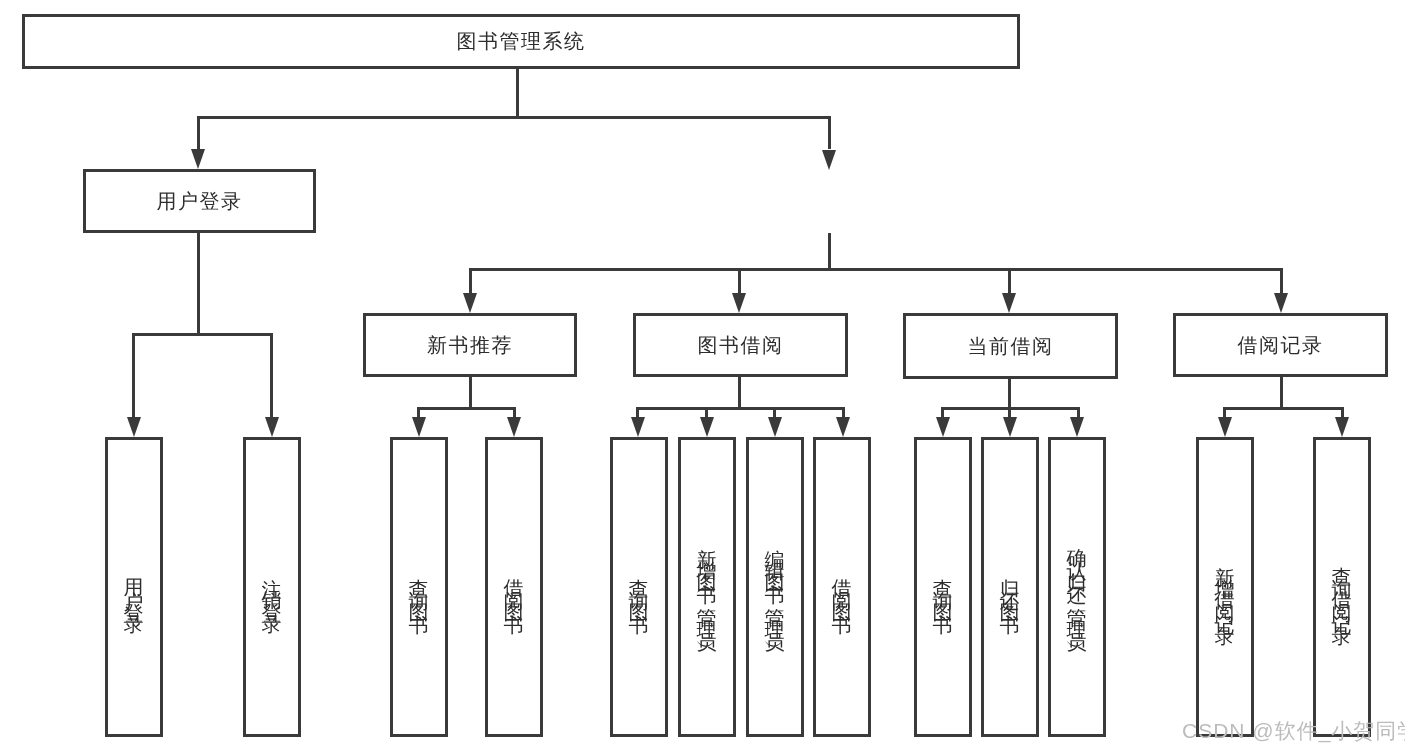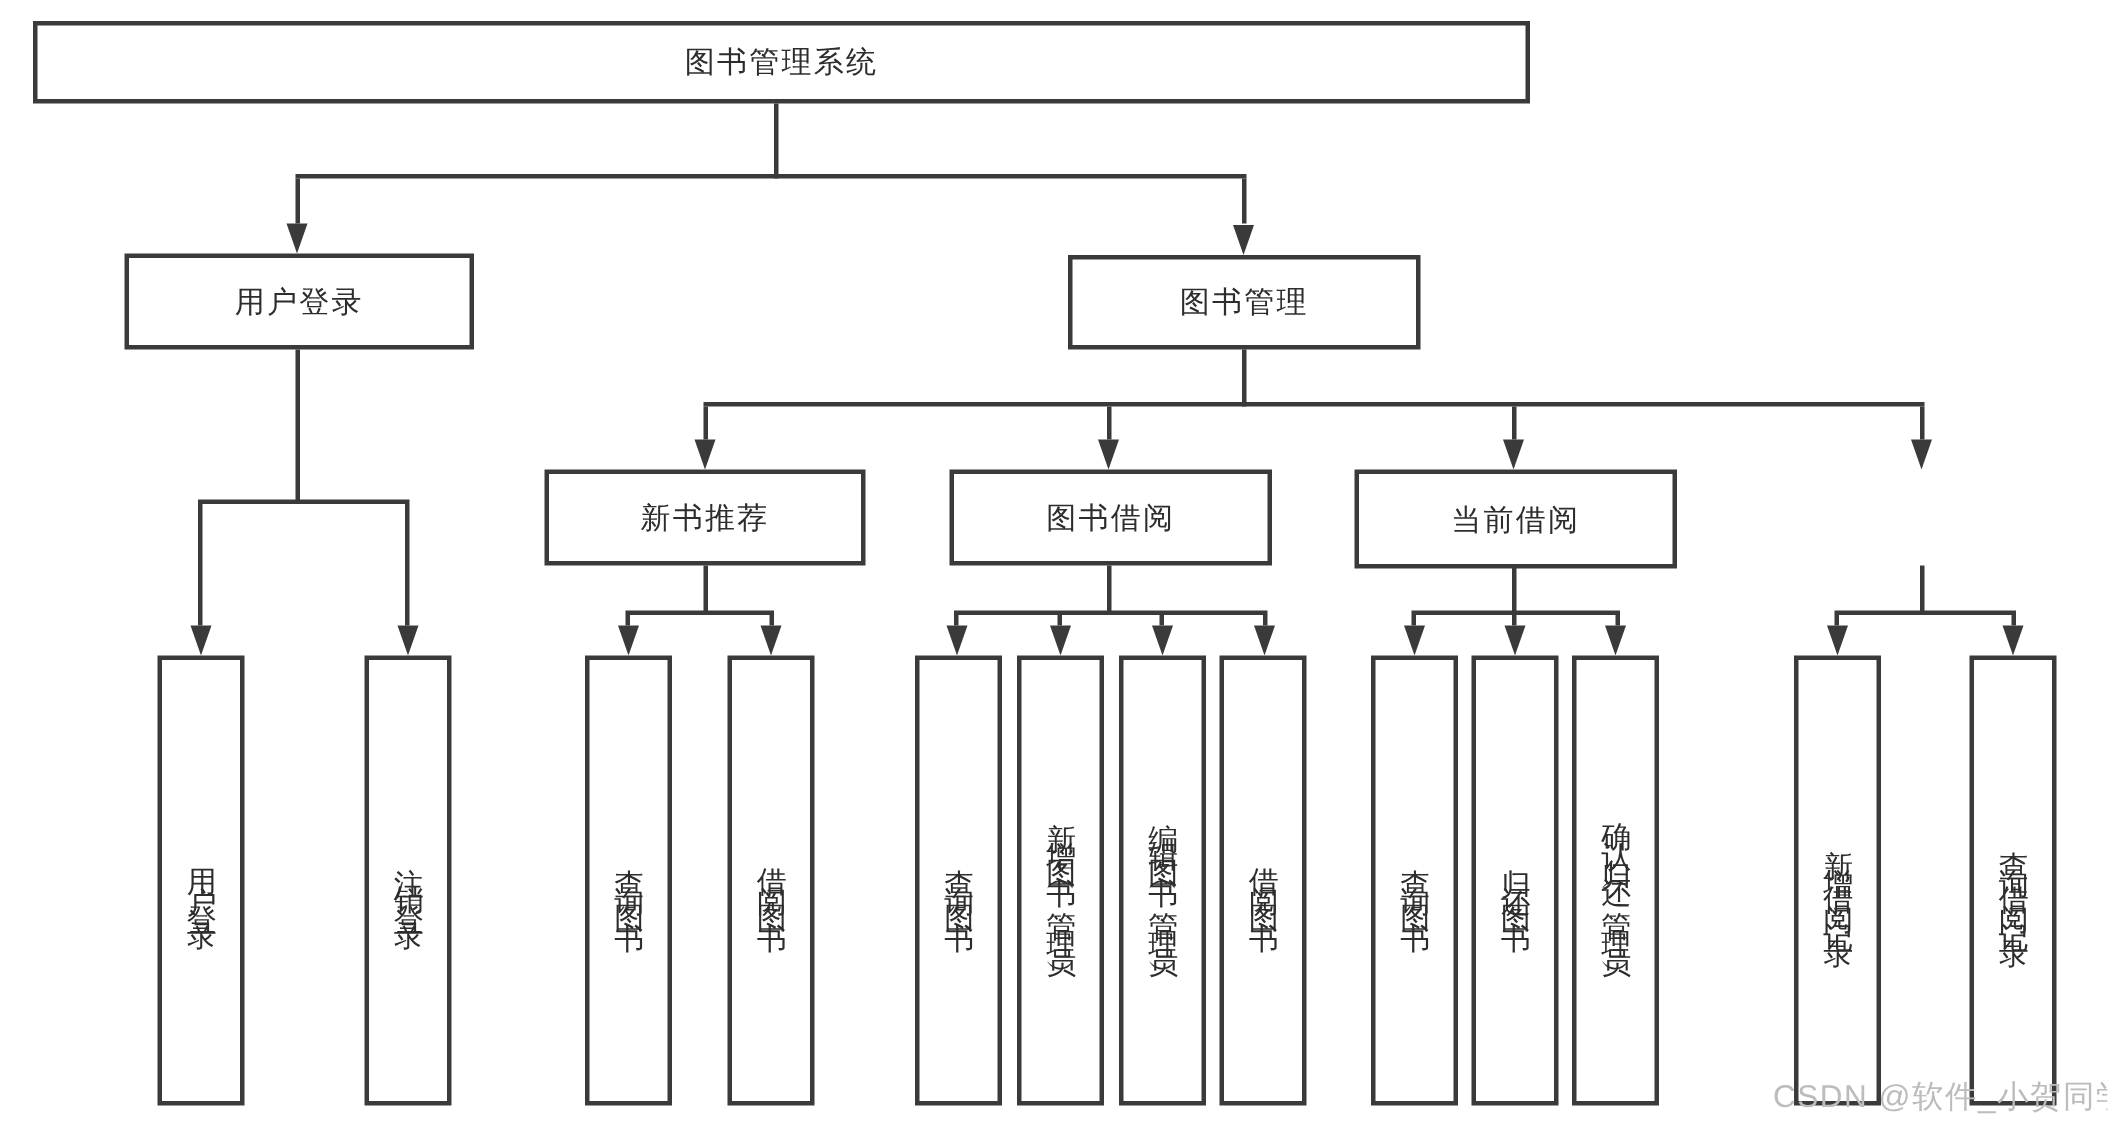--- a/index.html
+++ b/index.html
@@ -52,21 +52,20 @@
   <div class="box hbox" style="left:22px;top:14px;width:998px;height:55px">图书管理系统</div>
 
   <div class="line" style="left:516px;top:69px;width:3px;height:50px"></div>
   <div class="line" style="left:197px;top:116px;width:634px;height:3px"></div>
   <div class="line" style="left:197px;top:119px;width:3px;height:30px"></div>
   <div class="arrow" style="left:191px;top:149px"></div>
   <div class="line" style="left:828px;top:119px;width:3px;height:30px"></div>
   <div class="arrow" style="left:822px;top:150px"></div>
 
   <div class="box hbox" style="left:83px;top:169px;width:233px;height:64px">用户登录</div>
-  <div class="box hbox" style="left:712px;top:170px;width:235px;height:63px">图书管理</div>
 
   <div class="line" style="left:197px;top:233px;width:3px;height:103px"></div>
   <div class="line" style="left:132px;top:333px;width:141px;height:3px"></div>
   <div class="line" style="left:132px;top:336px;width:3px;height:81px"></div>
   <div class="arrow" style="left:127px;top:417px"></div>
   <div class="line" style="left:270px;top:336px;width:3px;height:81px"></div>
   <div class="arrow" style="left:265px;top:417px"></div>
 
   <div class="line" style="left:828px;top:233px;width:3px;height:38px"></div>
   <div class="line" style="left:469px;top:268px;width:814px;height:3px"></div>
@@ -75,20 +74,21 @@
   <div class="line" style="left:738px;top:271px;width:3px;height:22px"></div>
   <div class="arrow" style="left:732px;top:293px"></div>
   <div class="line" style="left:1008px;top:271px;width:3px;height:22px"></div>
   <div class="arrow" style="left:1002px;top:293px"></div>
   <div class="line" style="left:1280px;top:271px;width:3px;height:22px"></div>
   <div class="arrow" style="left:1274px;top:293px"></div>
 
   <div class="box hbox" style="left:633px;top:313px;width:215px;height:64px">图书借阅</div>
   <div class="box hbox" style="left:363px;top:313px;width:214px;height:64px">新书推荐</div>
   <div class="box hbox" style="left:903px;top:313px;width:215px;height:66px">当前借阅</div>
+  <div class="box hbox" style="left:1173px;top:313px;width:215px;height:64px">借阅记录</div>
 
   <div class="line" style="left:469px;top:377px;width:3px;height:33px"></div>
   <div class="line" style="left:417px;top:407px;width:99px;height:3px"></div>
   <div class="line" style="left:417px;top:410px;width:3px;height:7px"></div>
   <div class="arrow" style="left:412px;top:417px"></div>
   <div class="line" style="left:513px;top:410px;width:3px;height:7px"></div>
   <div class="arrow" style="left:507px;top:417px"></div>
 
   <div class="line" style="left:738px;top:377px;width:3px;height:33px"></div>
   <div class="line" style="left:636px;top:407px;width:209px;height:3px"></div>

